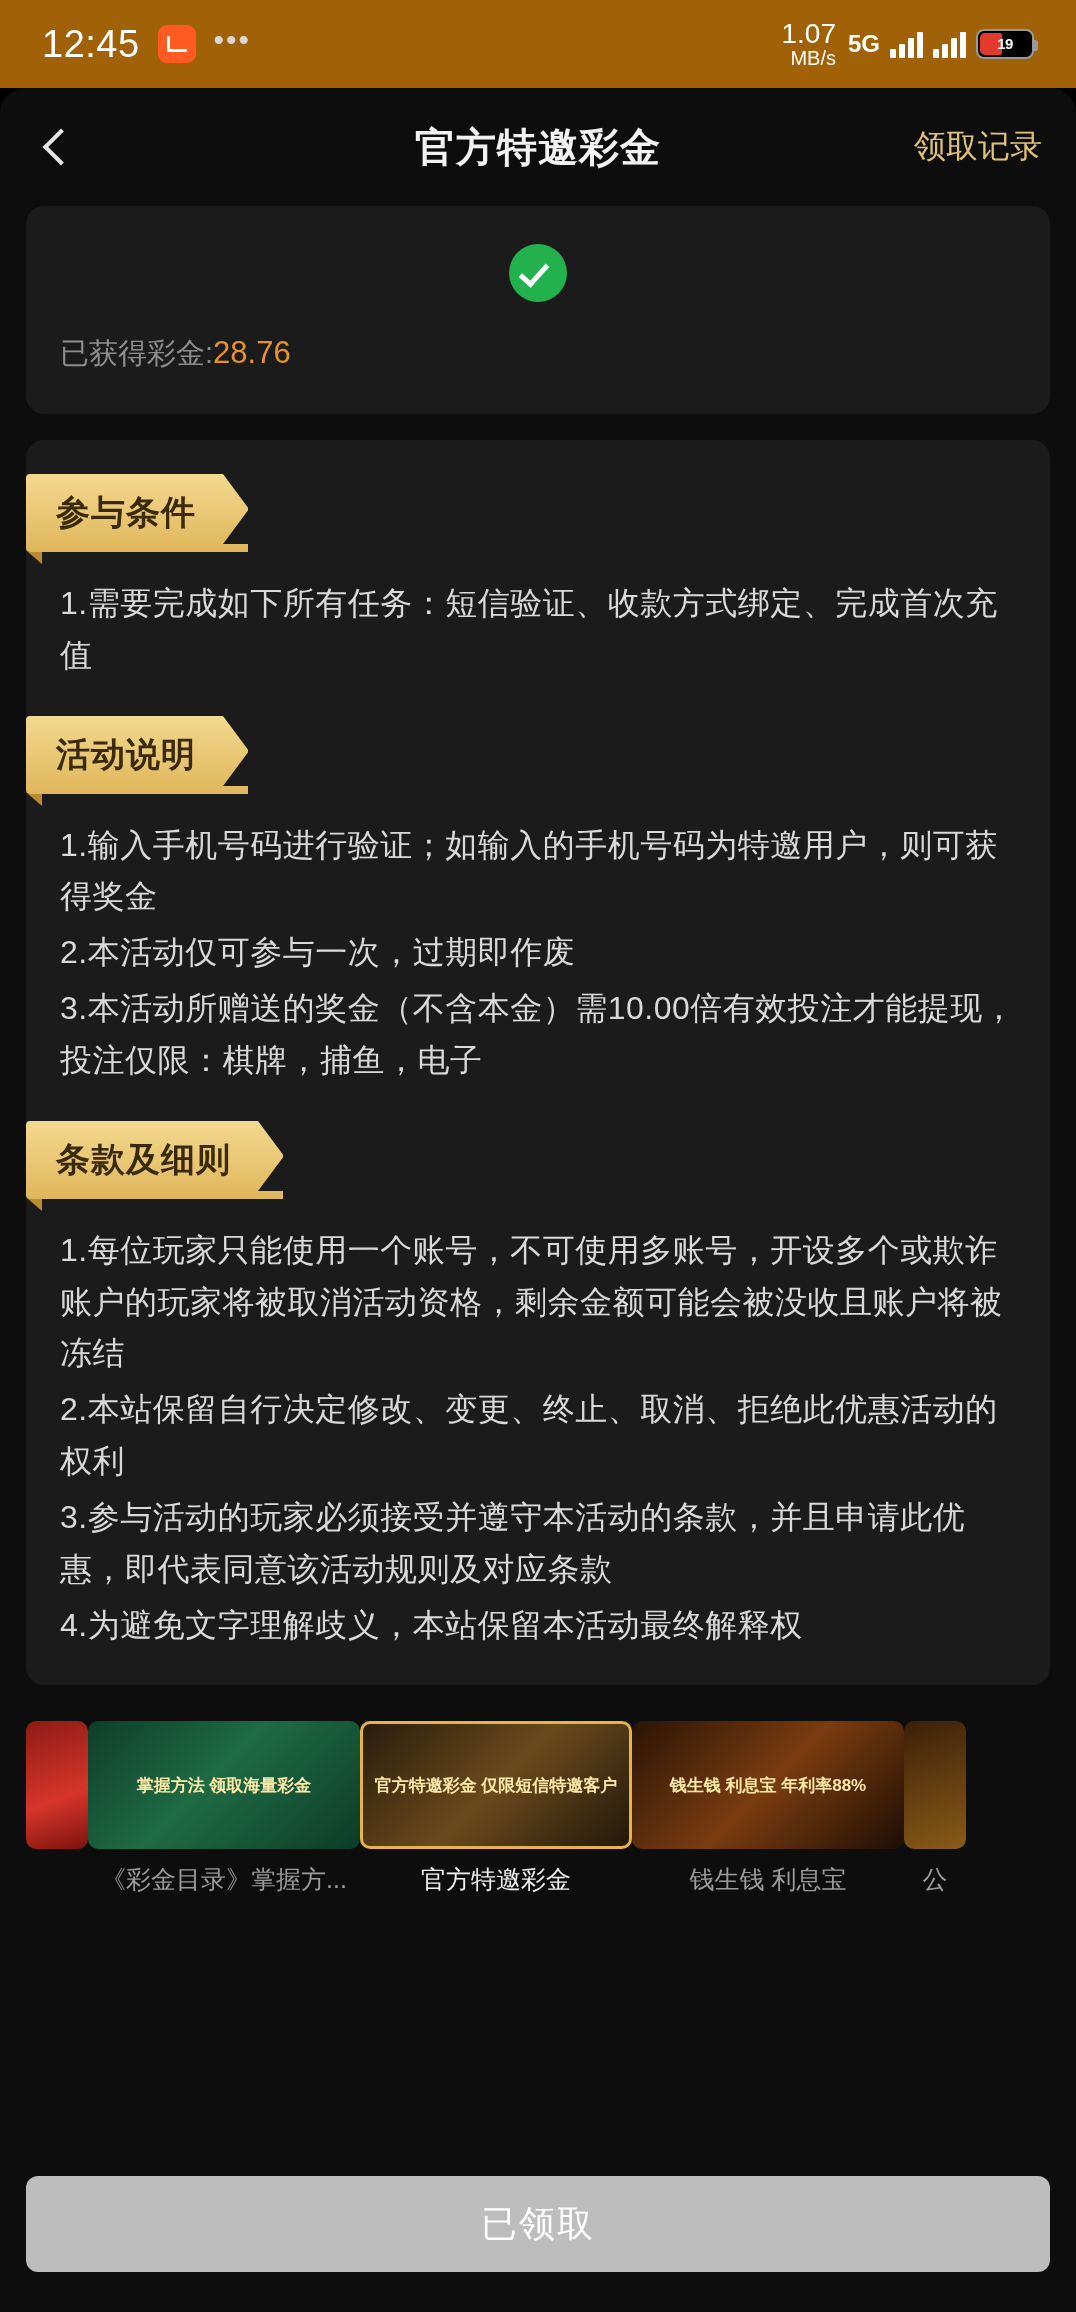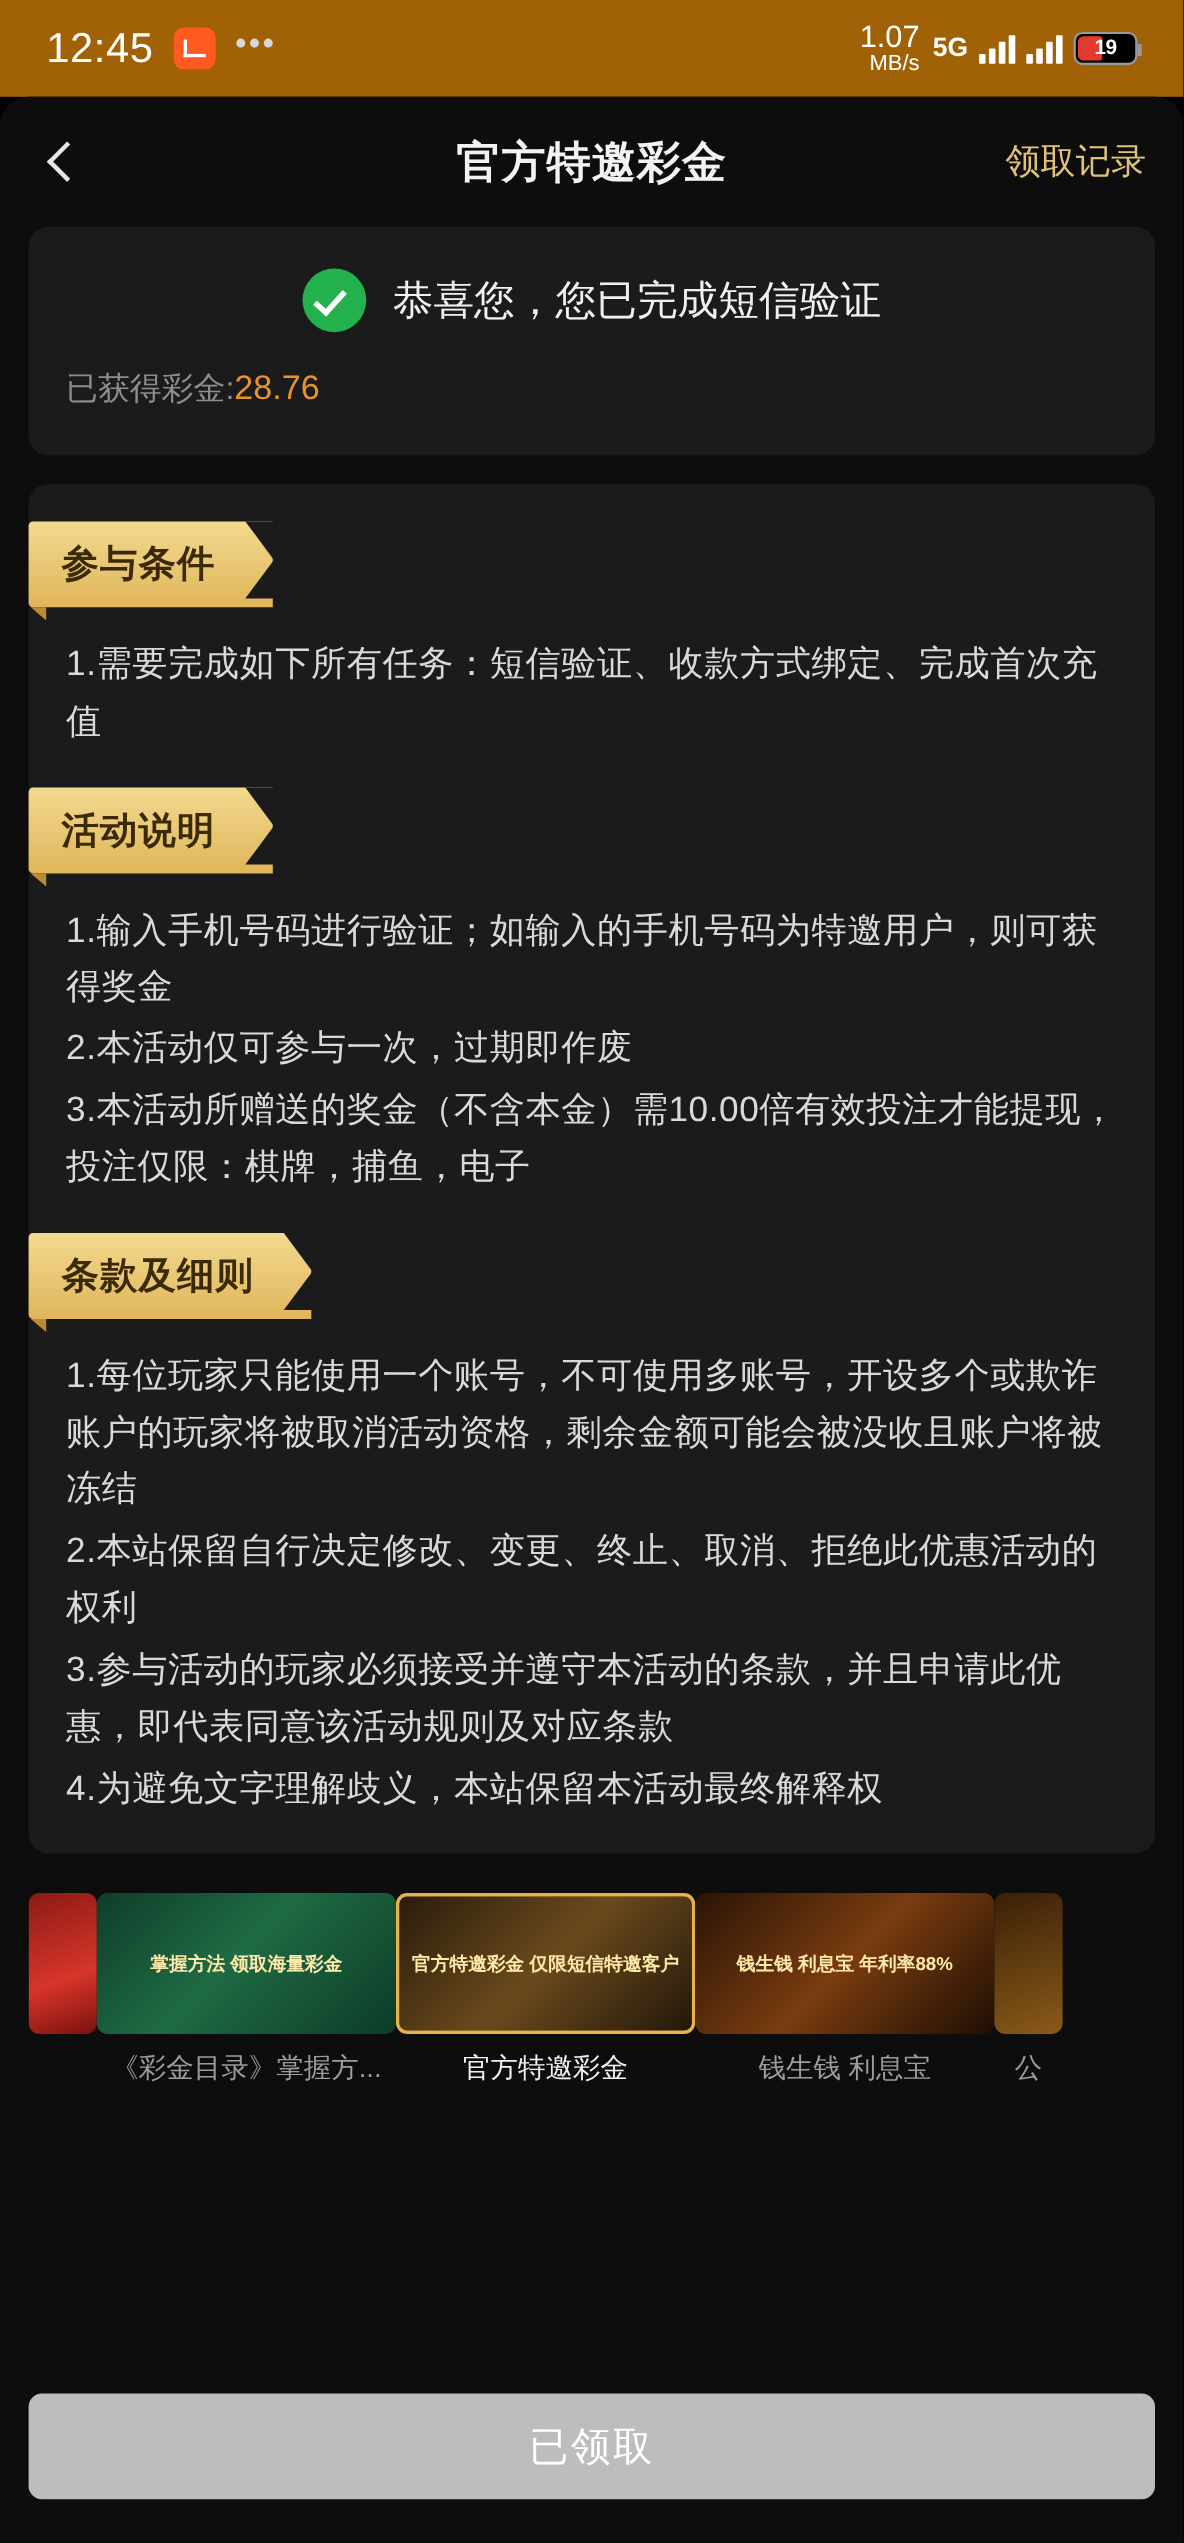--- a/index.html
+++ b/index.html
@@ -120,21 +120,21 @@
   }
   .battery .fill {
     position: absolute;
     left: 2px; top: 2px; bottom: 2px;
     width: 22px;
     background: #e23b2e;
     border-radius: 5px 2px 2px 5px;
   }
   .battery .pct {
     position: relative;
-    font-size: 19px;
+    font-size: 15px;
     color: #fff;
     z-index: 2;
     font-weight: bold;
     letter-spacing: -0.5px;
   }
 
   
   .app {
     position: absolute;
     top: 88px;
@@ -392,21 +392,20 @@
     <span class="back-icon"></span>
     <span class="app-title">官方特邀彩金</span>
     <span class="header-link">领取记录</span>
   </div>
 
   <div class="content">
 
     <div class="card">
       <div class="success-row">
         <span class="check"></span>
-        <span class="success-text">恭喜您，您已完成短信验证</span>
       </div>
       <div class="amount-row">
         <span>已获得彩金:</span><span class="val">28.76</span>
       </div>
     </div>
 
     <div class="panel">
 
       <div class="ribbon">参与条件</div>
       <div class="para">1.需要完成如下所有任务：短信验证、收款方式绑定、完成首次充值</div>

